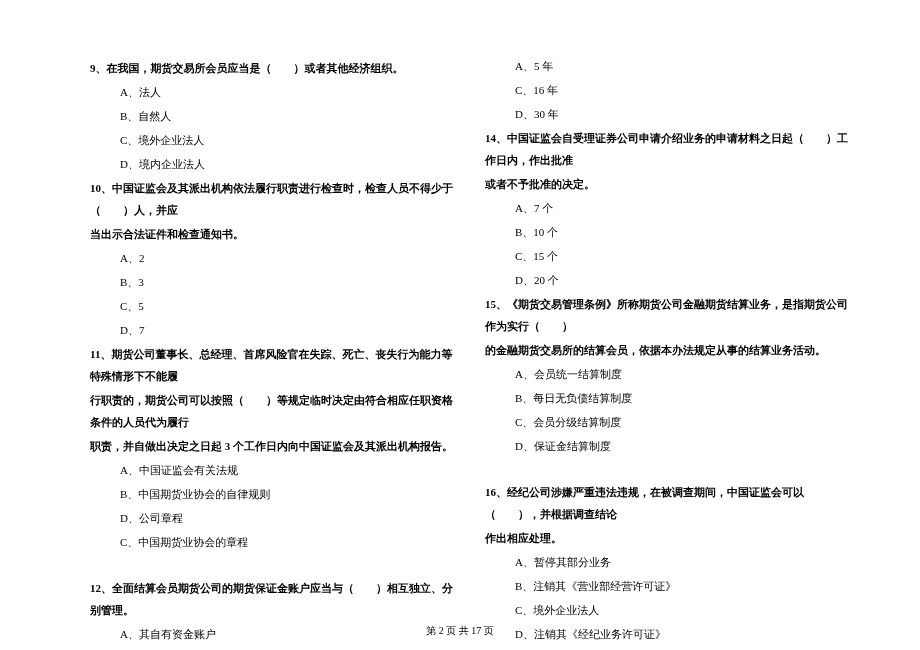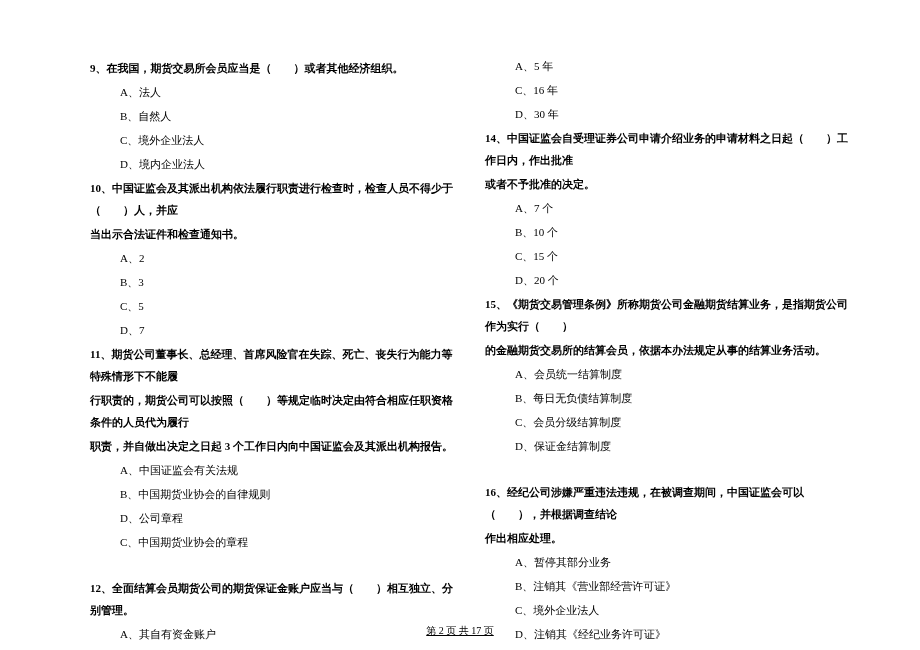--- a/index.html
+++ b/index.html
@@ -37,21 +37,20 @@
     }
     .spacer {
       height: 20px;
     }
     .footer {
       position: absolute;
       bottom: 12px;
       width: 100%;
       text-align: center;
       font-size: 10px;
-      text-decoration: underline;
     }
   </style>
 </head>
 <body>
 
 <div class="page-container">
   <div class="column">
     <div class="question-stem">9、在我国，期货交易所会员应当是（　　）或者其他经济组织。</div>
     <div class="option">A、法人</div>
     <div class="option">B、自然人</div>

